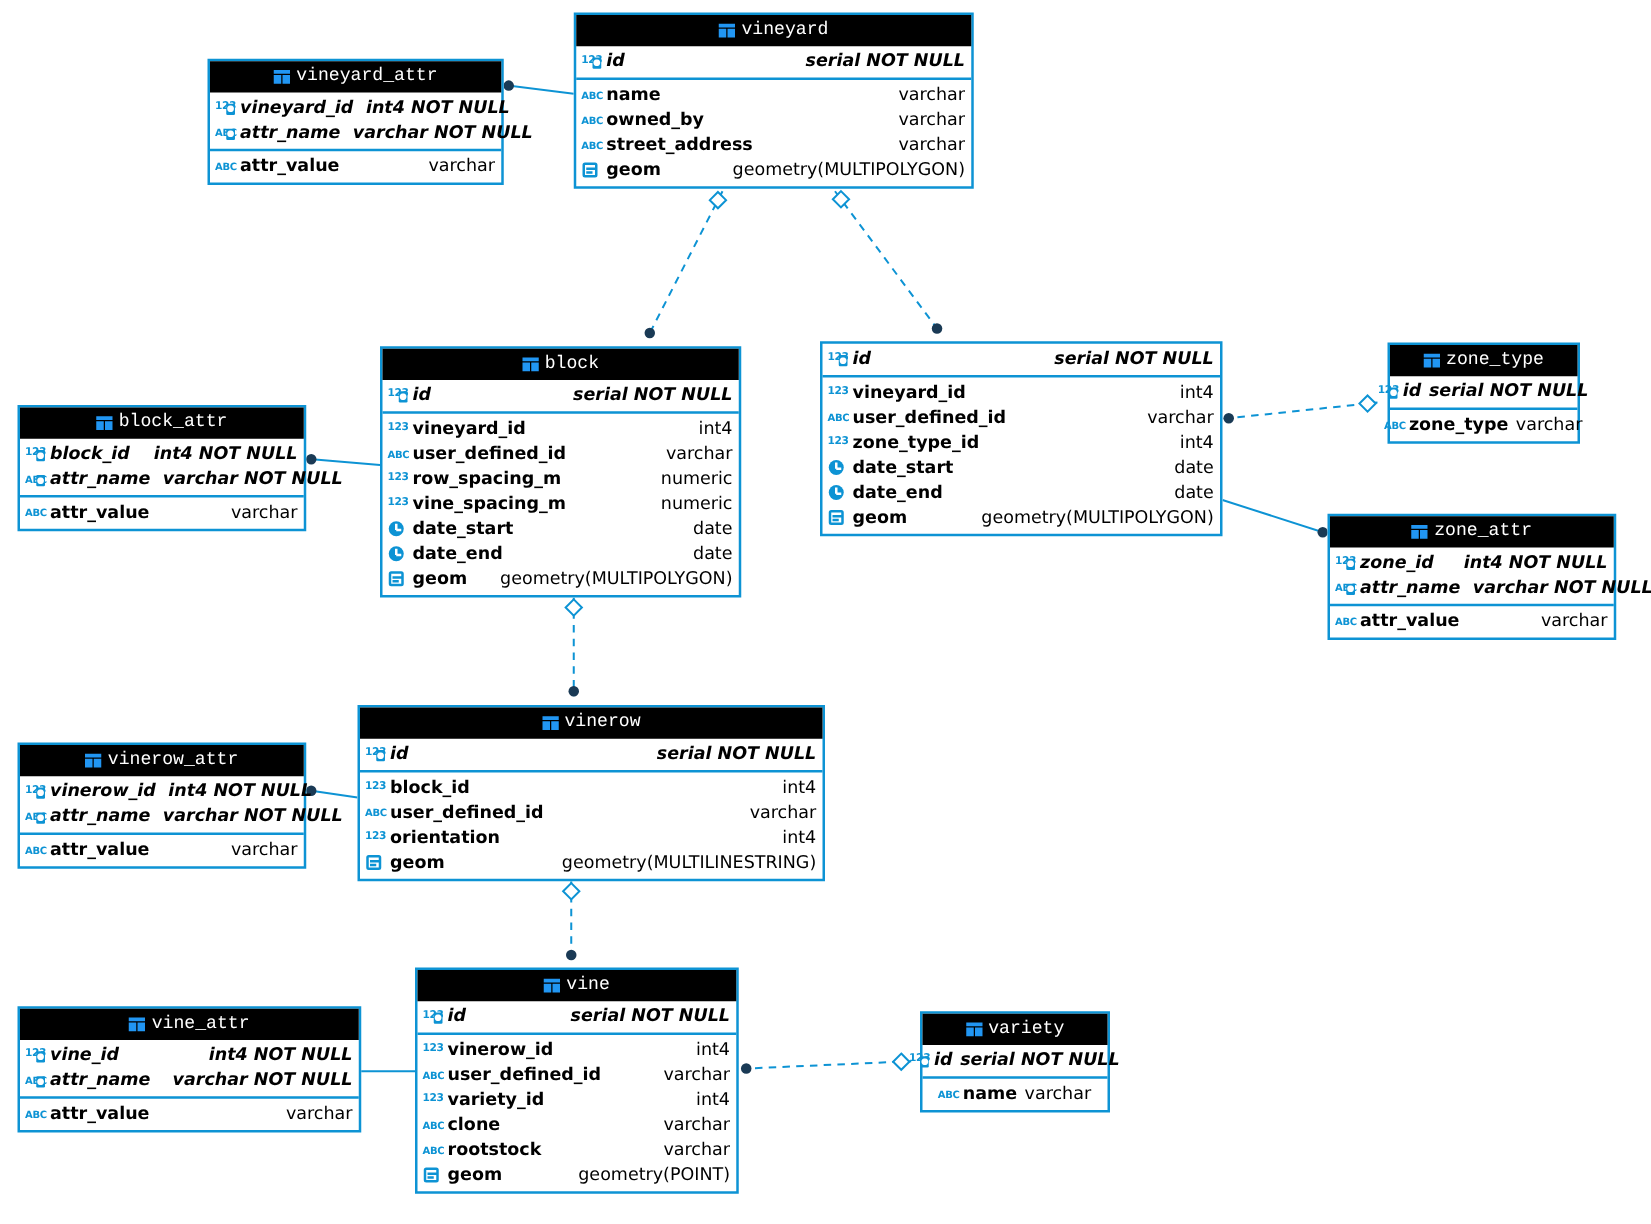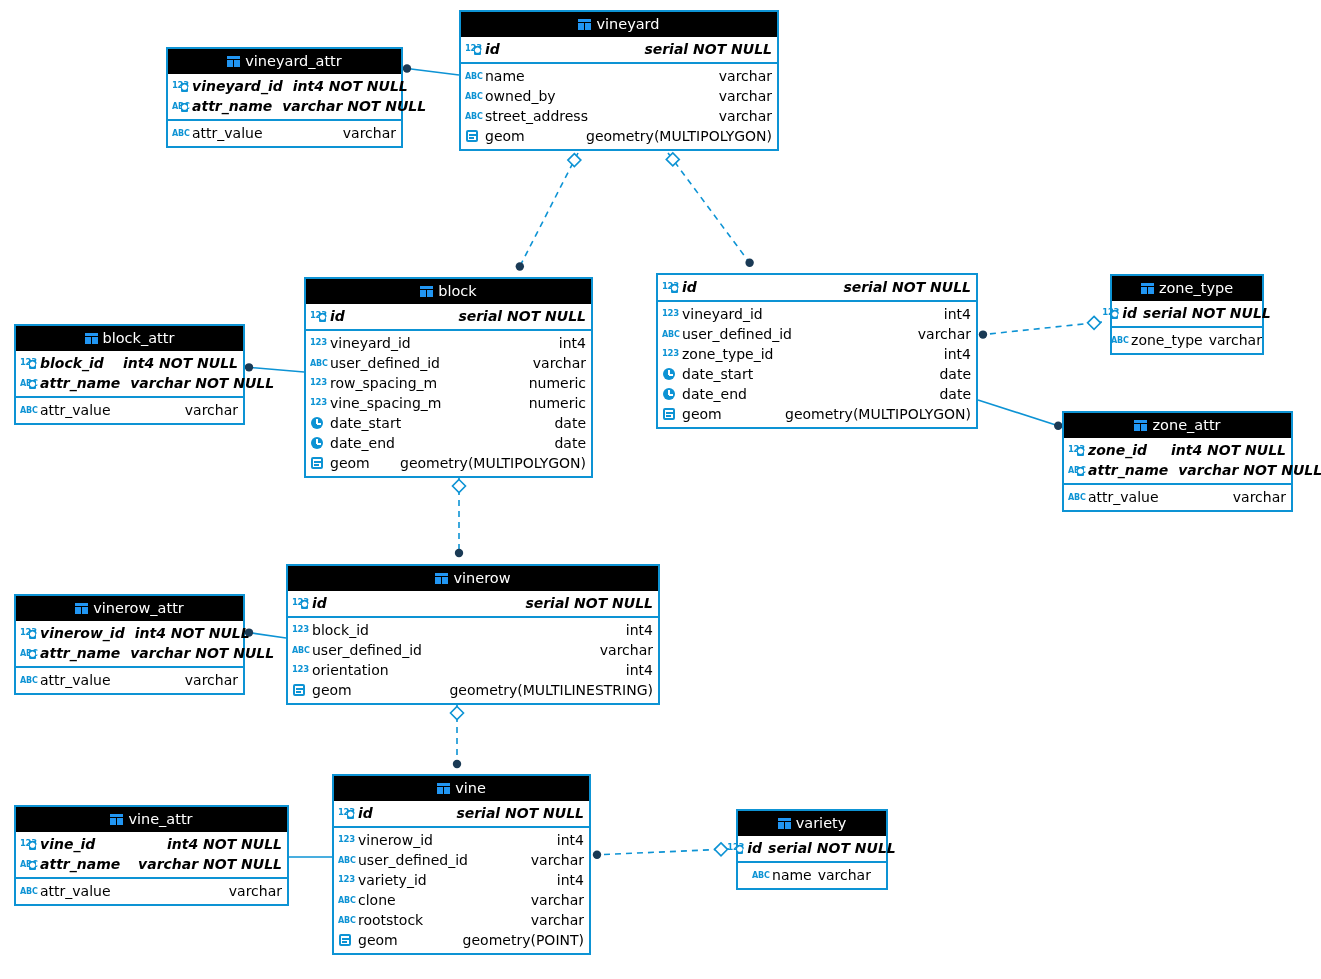--- a/index.html
+++ b/index.html
@@ -17,37 +17,38 @@
     border:2px solid #0d93d4;
     background:#ffffff;
     box-sizing:border-box;
   }
   .entity .title{
     background:#000000;color:#ffffff;
     height:25px;line-height:25px;
     text-align:center;font-size:14.5px;
     display:flex;align-items:center;justify-content:center;gap:5px;
     white-space:nowrap;
+    font-family:Liberation Mono, monospace;
   }
   .tbl-icon{display:inline-block;width:13px;height:11px;position:relative;flex:0 0 auto;}
   .tbl-icon i{position:absolute;background:#2196f3;display:block;}
   .tbl-icon i.t{left:0;top:0;width:13px;height:3px;}
   .tbl-icon i.bl{left:0;top:4px;width:6px;height:7px;}
   .tbl-icon i.br{left:7px;top:4px;width:6px;height:7px;}
 
   .pk-sect{border-bottom:2px solid #0d93d4;}
   .rows{padding:2px 0 3px 0;}
   .pk-sect .rows{padding:2px 0 3px 0;}
 
   .row{
     display:flex;align-items:center;
     height:20px;font-size:14px;color:#000;
     padding:0 5px 0 4px;box-sizing:border-box;white-space:nowrap;
   }
-  .row .nm{margin-left:4px;}
+  .row .nm{margin-left:4px;font-weight:bold;}
   .row .ty{margin-left:auto;padding-left:10px;}
   .row.pk .nm,.row.pk .ty{font-weight:bold;font-style:italic;}
   .row.center{justify-content:center;}
   .row.center .ty{margin-left:6px;padding-left:0;}
 
   
   .ic{flex:0 0 auto;position:relative;display:inline-block;
       width:16px;height:14px;line-height:14px;}
   .ic .num{font-size:8.5px;font-weight:bold;color:#0d93d4;
            font-family:"DejaVu Sans","Liberation Sans",sans-serif;

